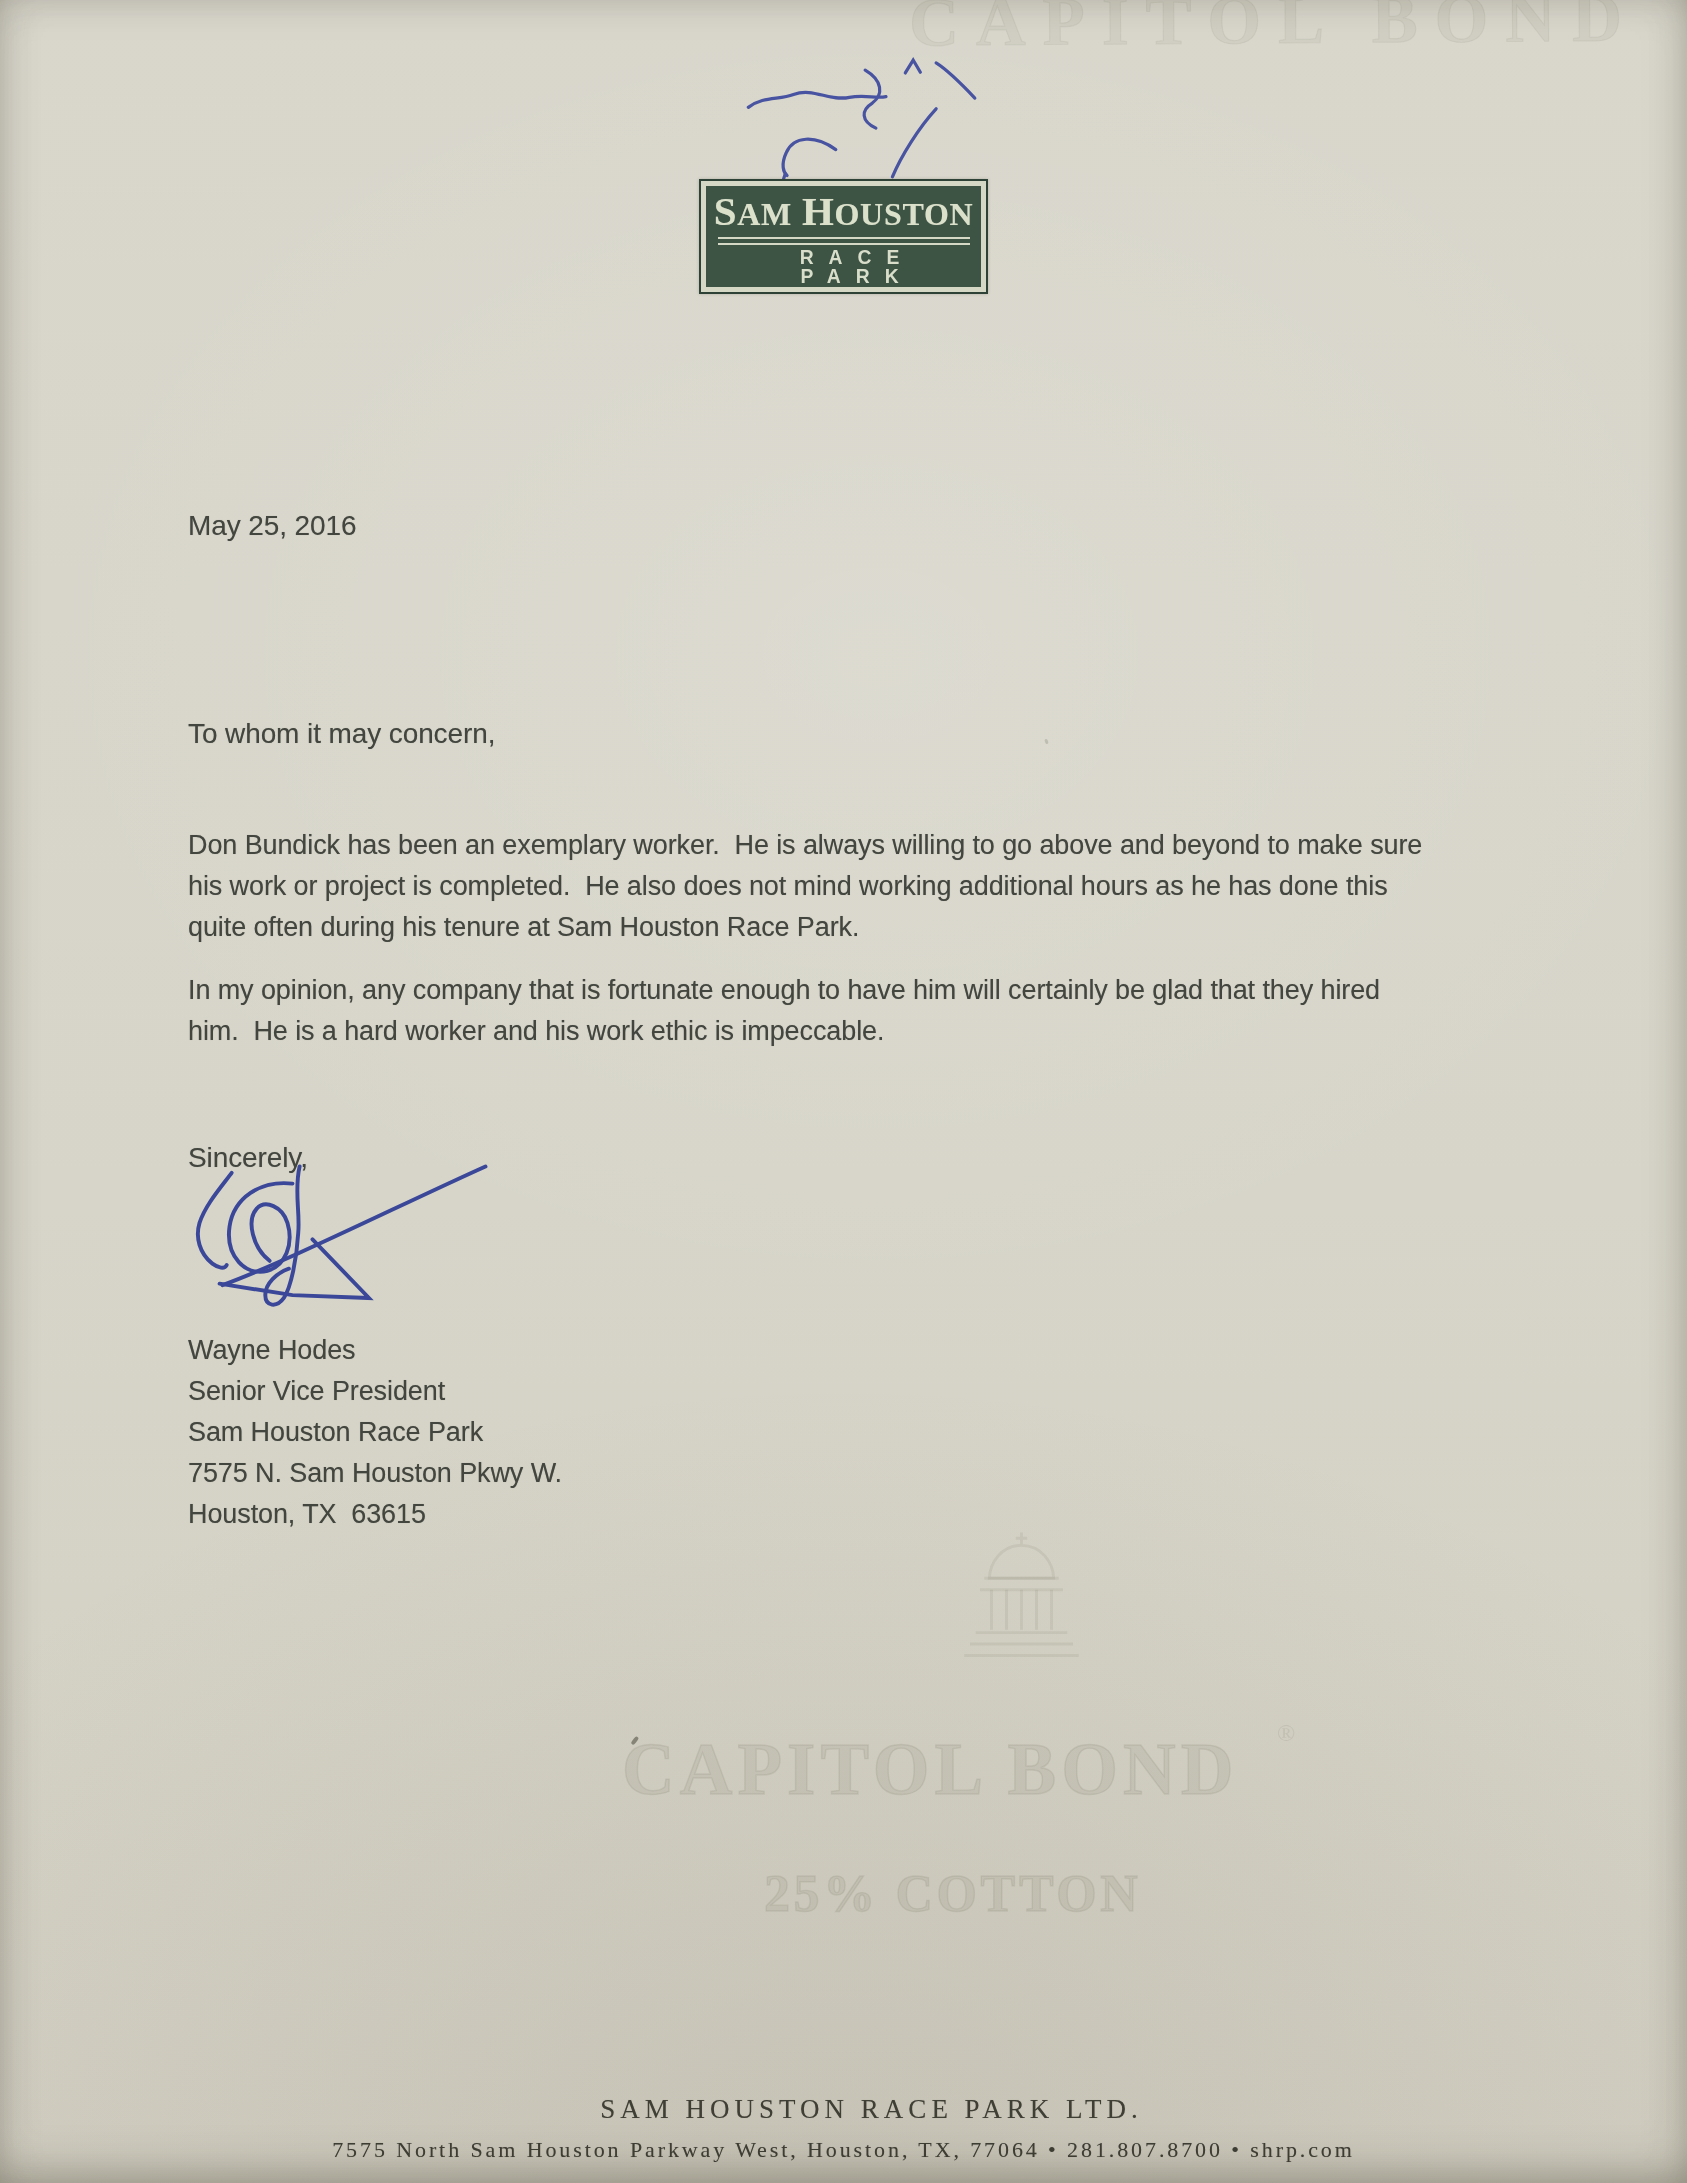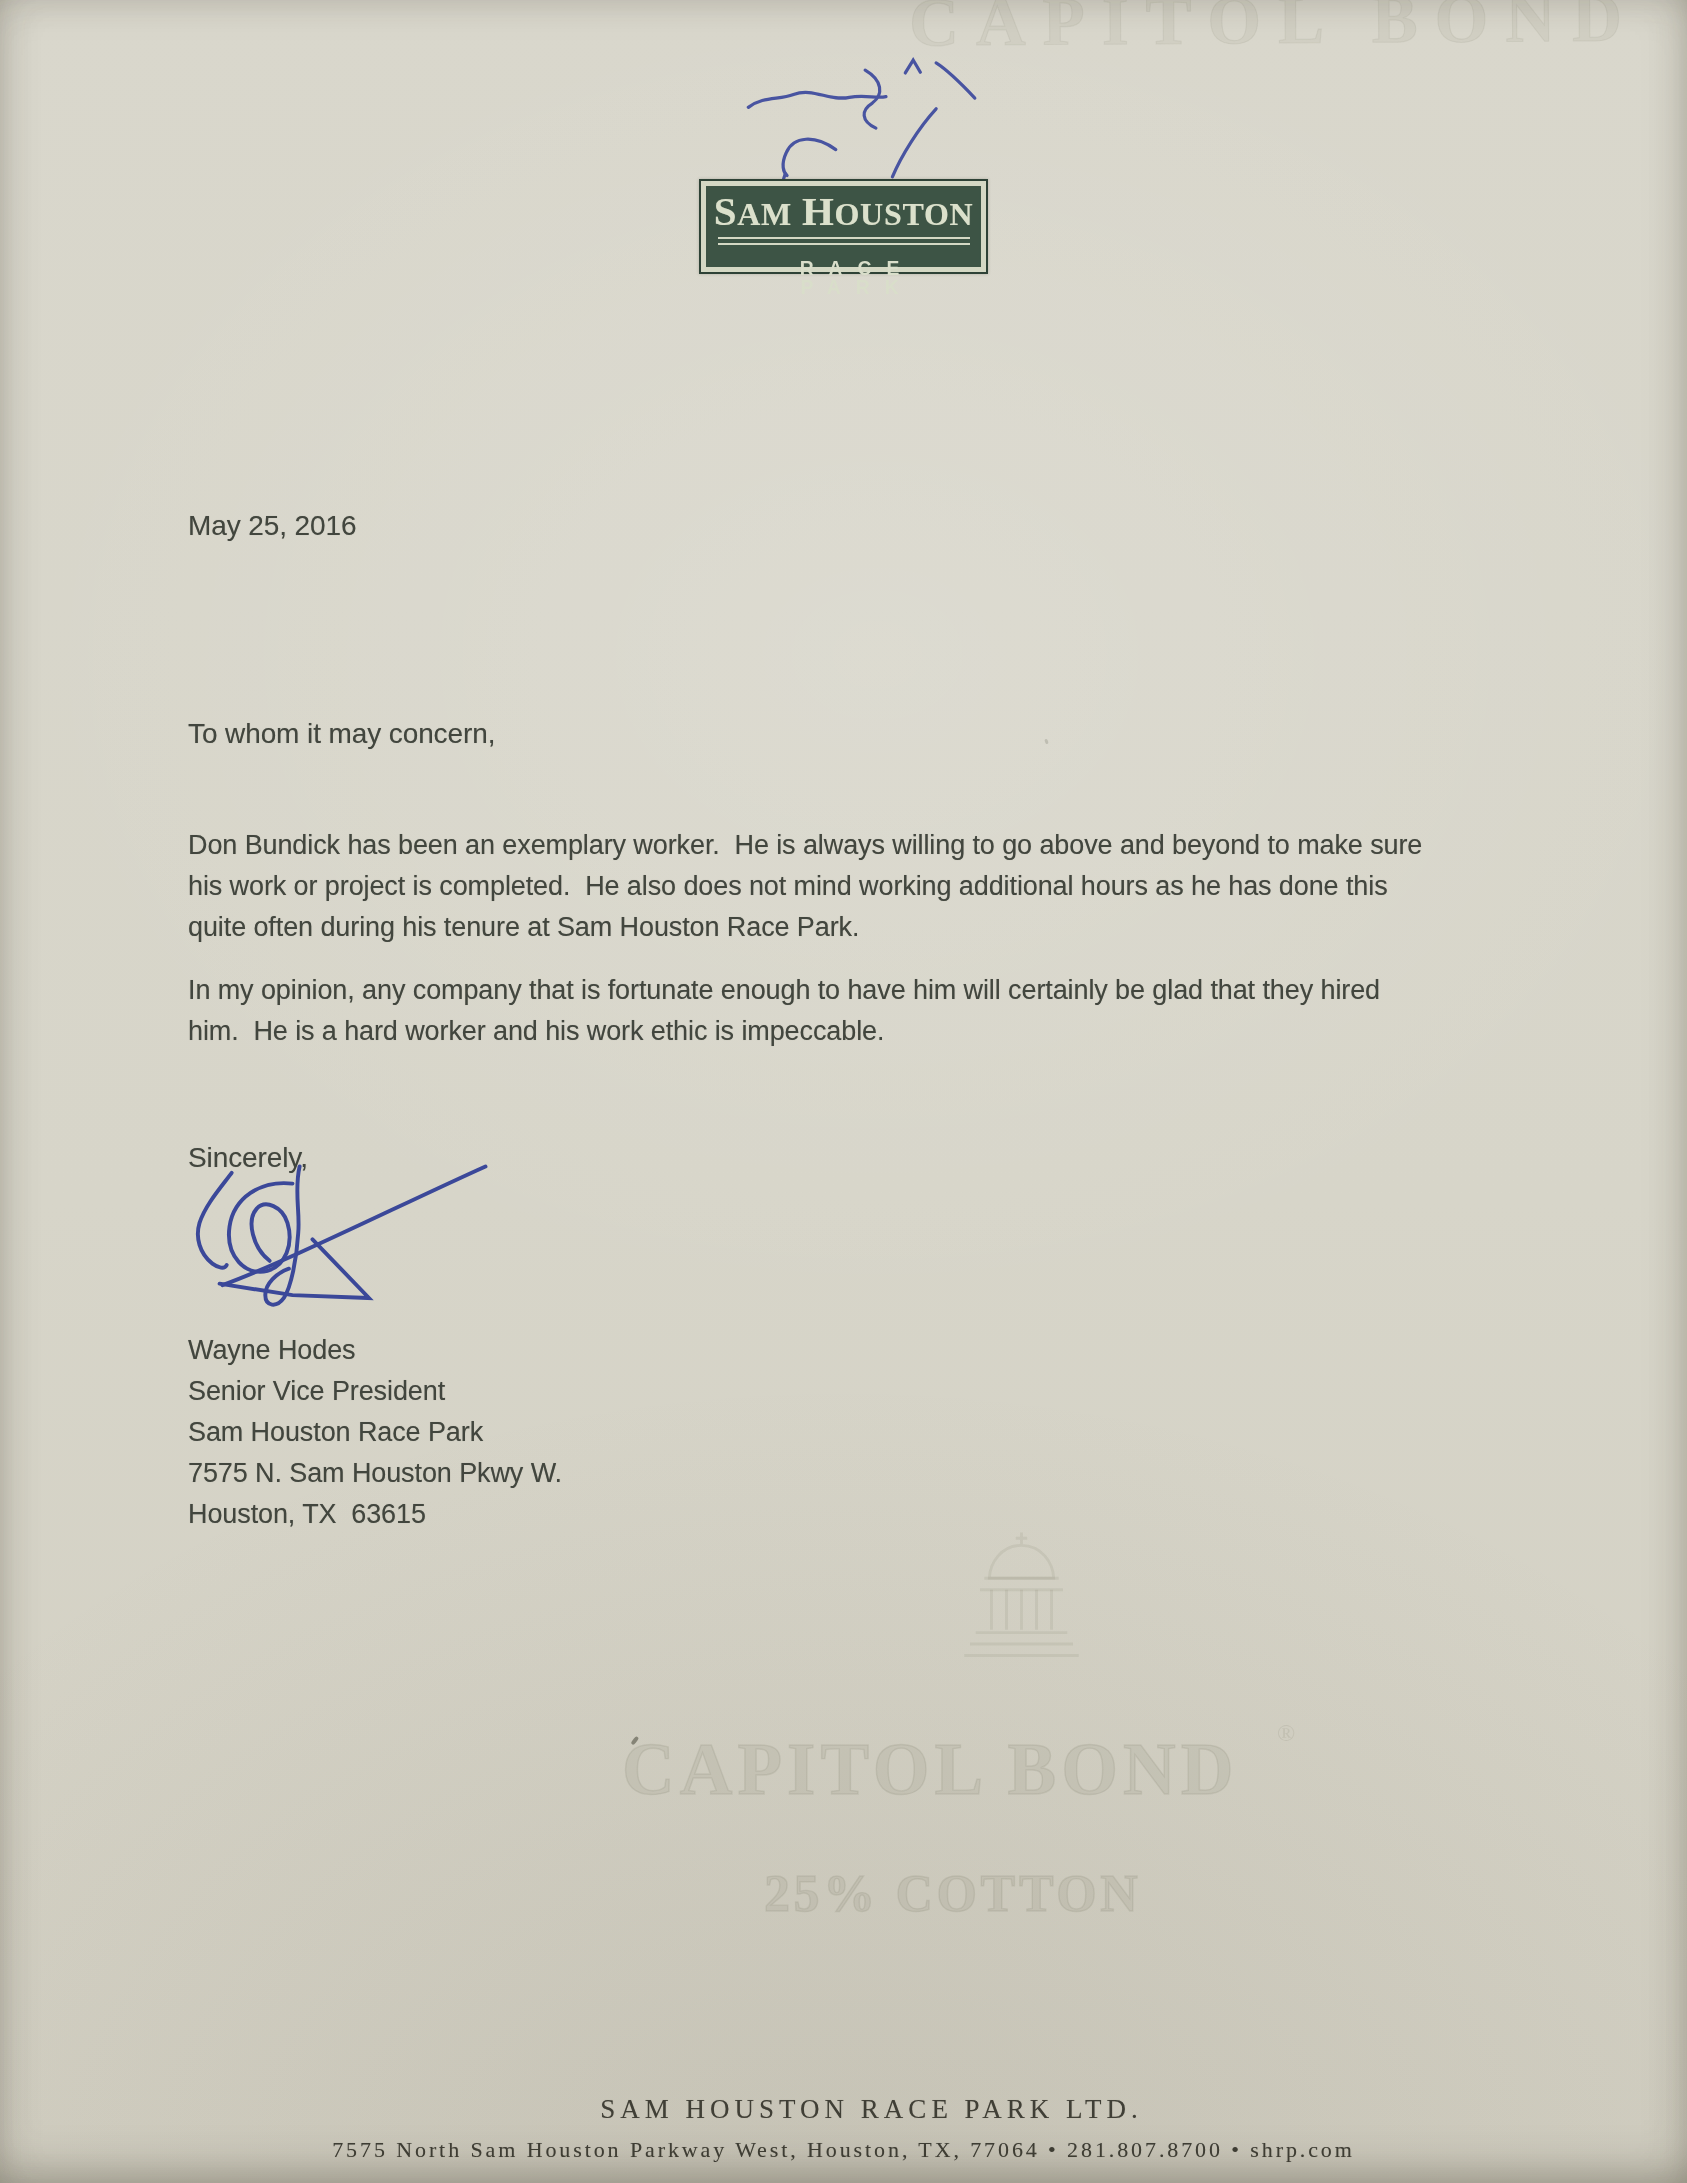--- a/index.html
+++ b/index.html
@@ -20,42 +20,42 @@
       inset 0 -20px 50px -17px rgba(62,57,42,.38),
       inset -17px 0 57px -29px rgba(62,57,42,.22),
       inset 17px 0 57px -32px rgba(62,57,42,.18),
       inset 0 18.6px 57px -33px rgba(62,57,42,.16);
   }
   .typed{ text-shadow:0 0 0.7px rgba(62,66,58,.38); letter-spacing:-0.1px; }
   .pre{ white-space:pre-wrap; }
 
   
   .logo{
-    position:absolute;left:699px;top:179px;width:289px;height:95px;
+    position:absolute;left:699px;top:179px;width:289px;height:115px;
     box-sizing:border-box;
     background:#3d5445;
     border:2.1px solid #2e4236;
     box-shadow: inset 0 0 0 5px #d4d8c4, inset 0 0 0 6.4px #3d5445, 0 0 2.9px rgba(60,60,45,.25);
     text-align:center;
   }
   .logo-line1{
     margin-top:10px;
     font-family:"Liberation Serif","DejaVu Serif",serif;
     font-weight:bold;color:#dbe0cb;line-height:1;letter-spacing:0.7px;
     text-shadow:0 0 0.7px rgba(219,224,203,.5);
   }
   .lg-big{ font-size:41px; }
   .lg-sm{ font-size:32px; }
   .lg-space{ display:inline-block;width:10px; }
   .logo-rules{
     width:252px;margin:5px auto 0 auto;height:8px;box-sizing:border-box;
     border-top:2.1px solid #d4d8c4;border-bottom:2.1px solid #d4d8c4;
   }
   .logo-line2{
-    margin-top:14px;
+    margin-top:3px;
     font-size:19.3px;font-weight:bold;color:#d9decA;
     letter-spacing:15px;word-spacing:17px;line-height:1;
     padding-left:27px; 
   }
 
   
   .date{ position:absolute;left:188px;top:510px;font-size:28px; }
   .salutation{ position:absolute;left:188px;top:704px;font-size:28px;margin-top:14px; }
   .body-copy{ position:absolute;left:188px;top:825px;width:1354px;font-size:27px;line-height:41px; }
   .para{ margin:0 0 22px 0; }

